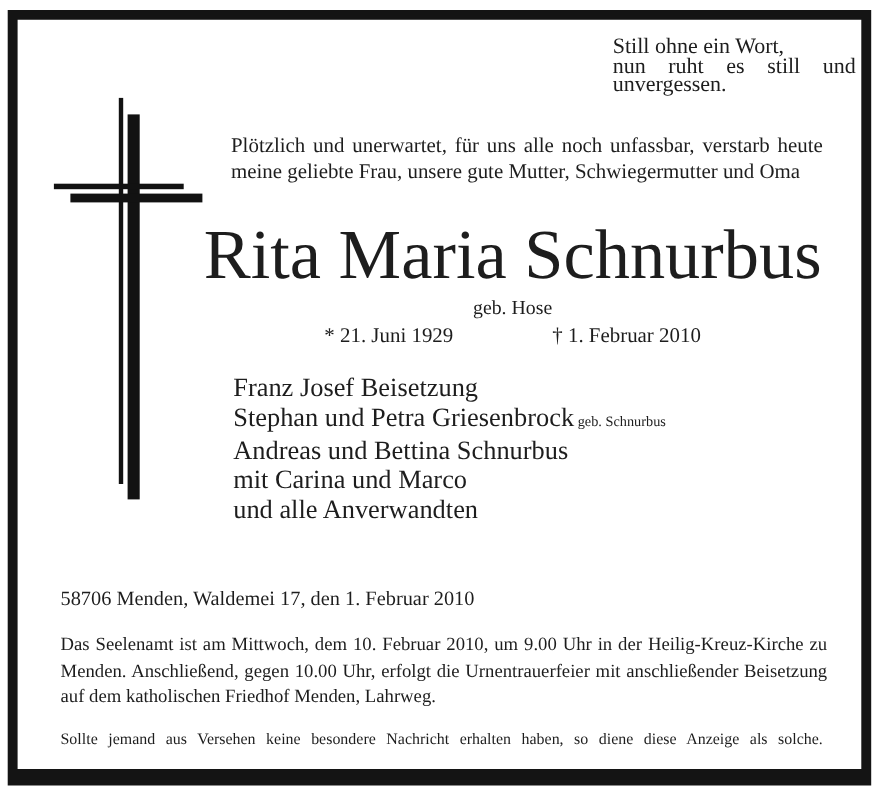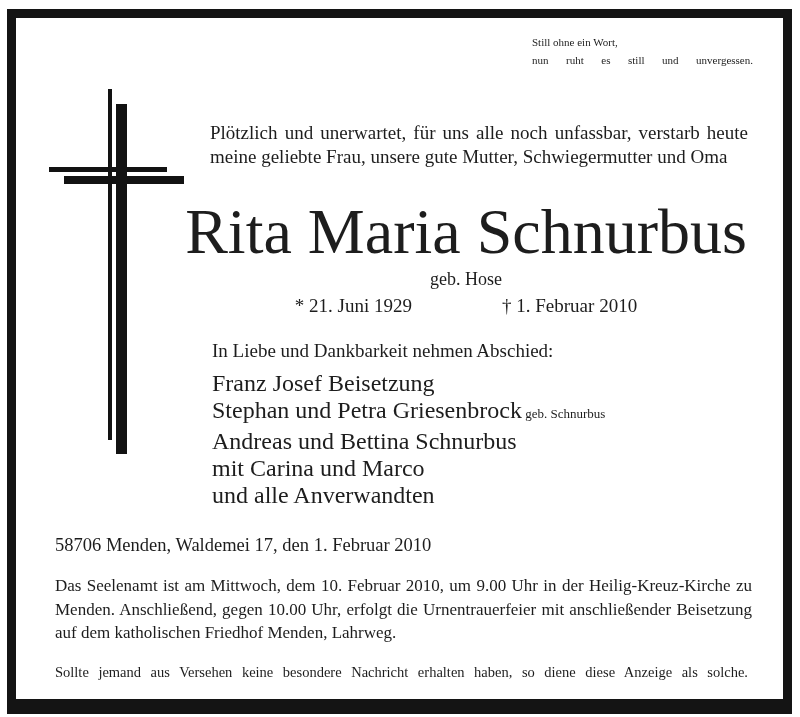--- a/index.html
+++ b/index.html
@@ -23,22 +23,22 @@
   }
 
   
   .cross-part { position: absolute; background: #121212; }
   .cv-thin  { left: 108px; top: 89px;  width: 4px;   height: 351px; }
   .cv-thick { left: 116px; top: 104px; width: 11px;  height: 350px; }
   .ch-thin  { left: 49px;  top: 167px; width: 118px; height: 5px; }
   .ch-thick { left: 64px;  top: 176px; width: 120px; height: 8px; }
 
   .poem {
-    left: 532px; top: 34px; width: 221px;
-    font-size: 11px; line-height: 17.6px;
+    left: 557px; top: 34px; width: 221px;
+    font-size: 20px; line-height: 17.6px;
   }
   .poem-line.j { text-align: justify; text-align-last: justify; }
 
   .intro {
     left: 210px; top: 121px; width: 538px;
     font-size: 19px; line-height: 24.2px;
     text-align: justify;
   }
 
   .deceased-name {
@@ -98,21 +98,20 @@
 <div class="abs deceased-name">Rita Maria Schnurbus</div>
 
 <div class="abs maiden-name">geb. Hose</div>
 
 <div class="abs dates-row">
   <span>* 21. Juni 1929</span>
   <span>† 1. Februar 2010</span>
 </div>
 
 <div class="abs family-block">
-  <div class="farewell-heading">In Liebe und Dankbarkeit nehmen Abschied:</div>
   <div class="mourner-line">
     <span>Franz Josef Beisetzung</span>
   </div>
   <div class="mourner-line">
     <span>Stephan und Petra Griesenbrock</span><span class="maiden-suffix"> geb. Schnurbus</span>
   </div>
   <div class="mourner-line">
     <span>Andreas und Bettina Schnurbus</span>
   </div>
   <div class="mourner-line">

